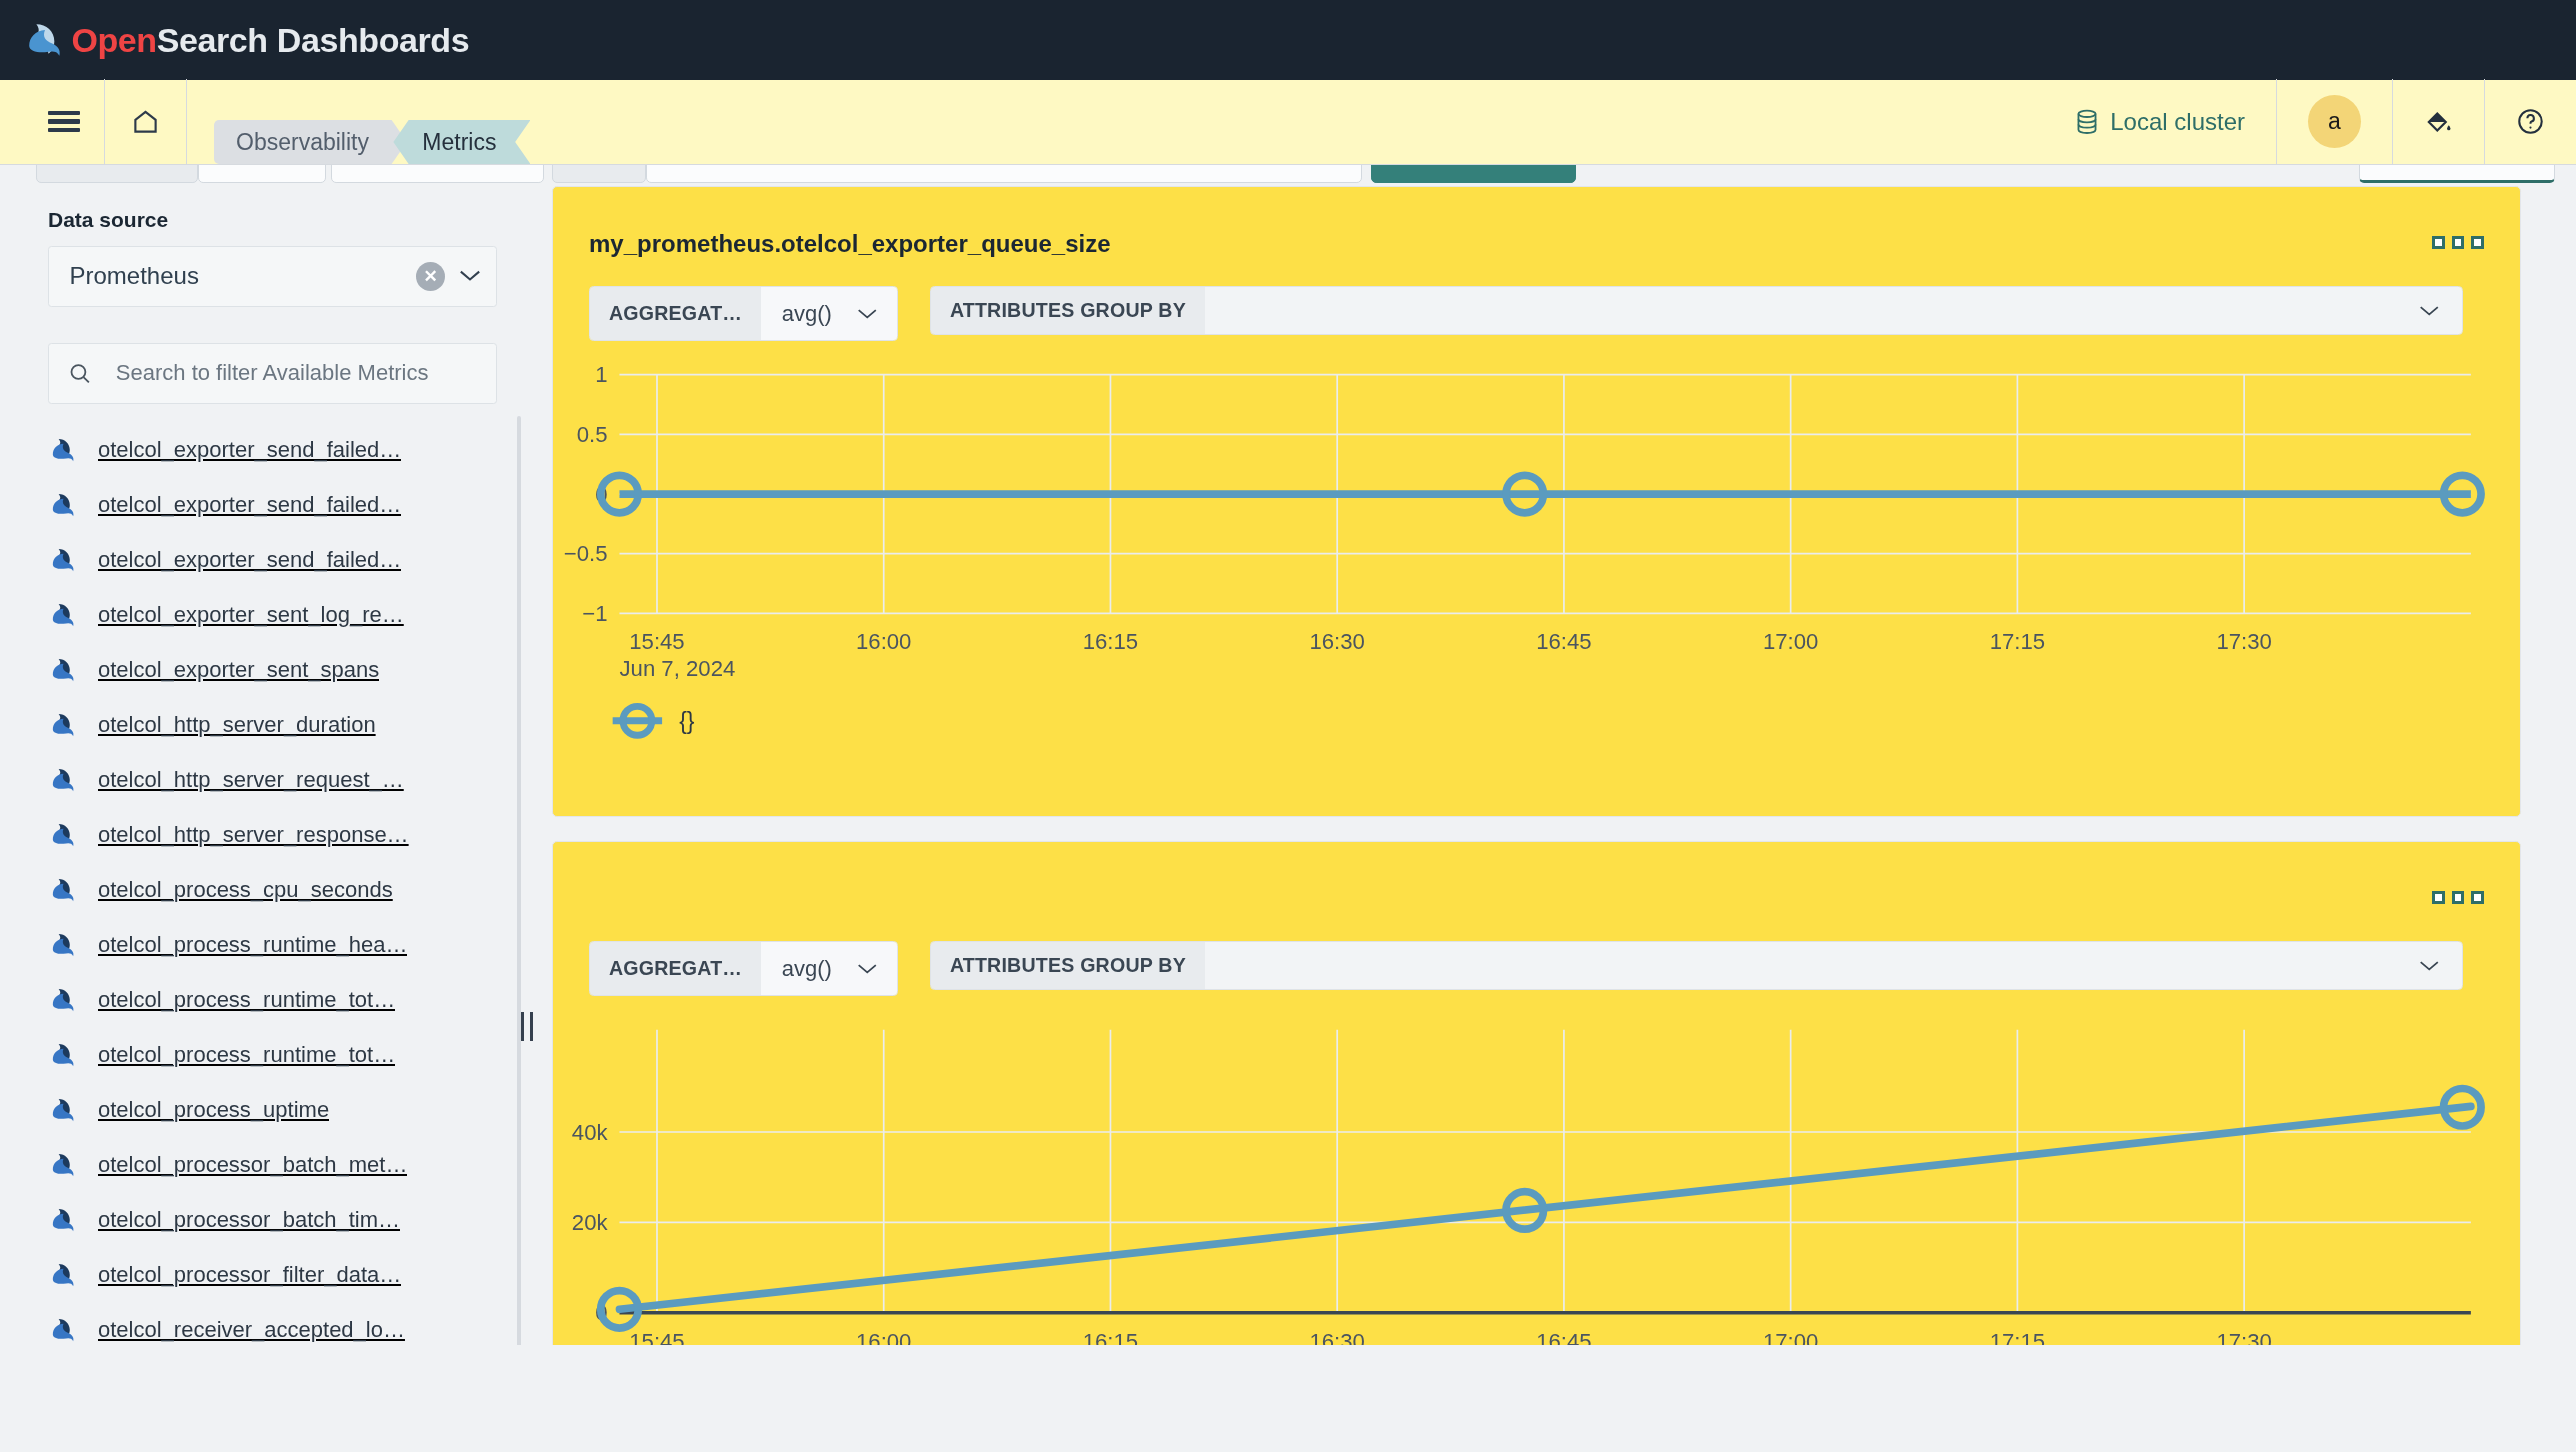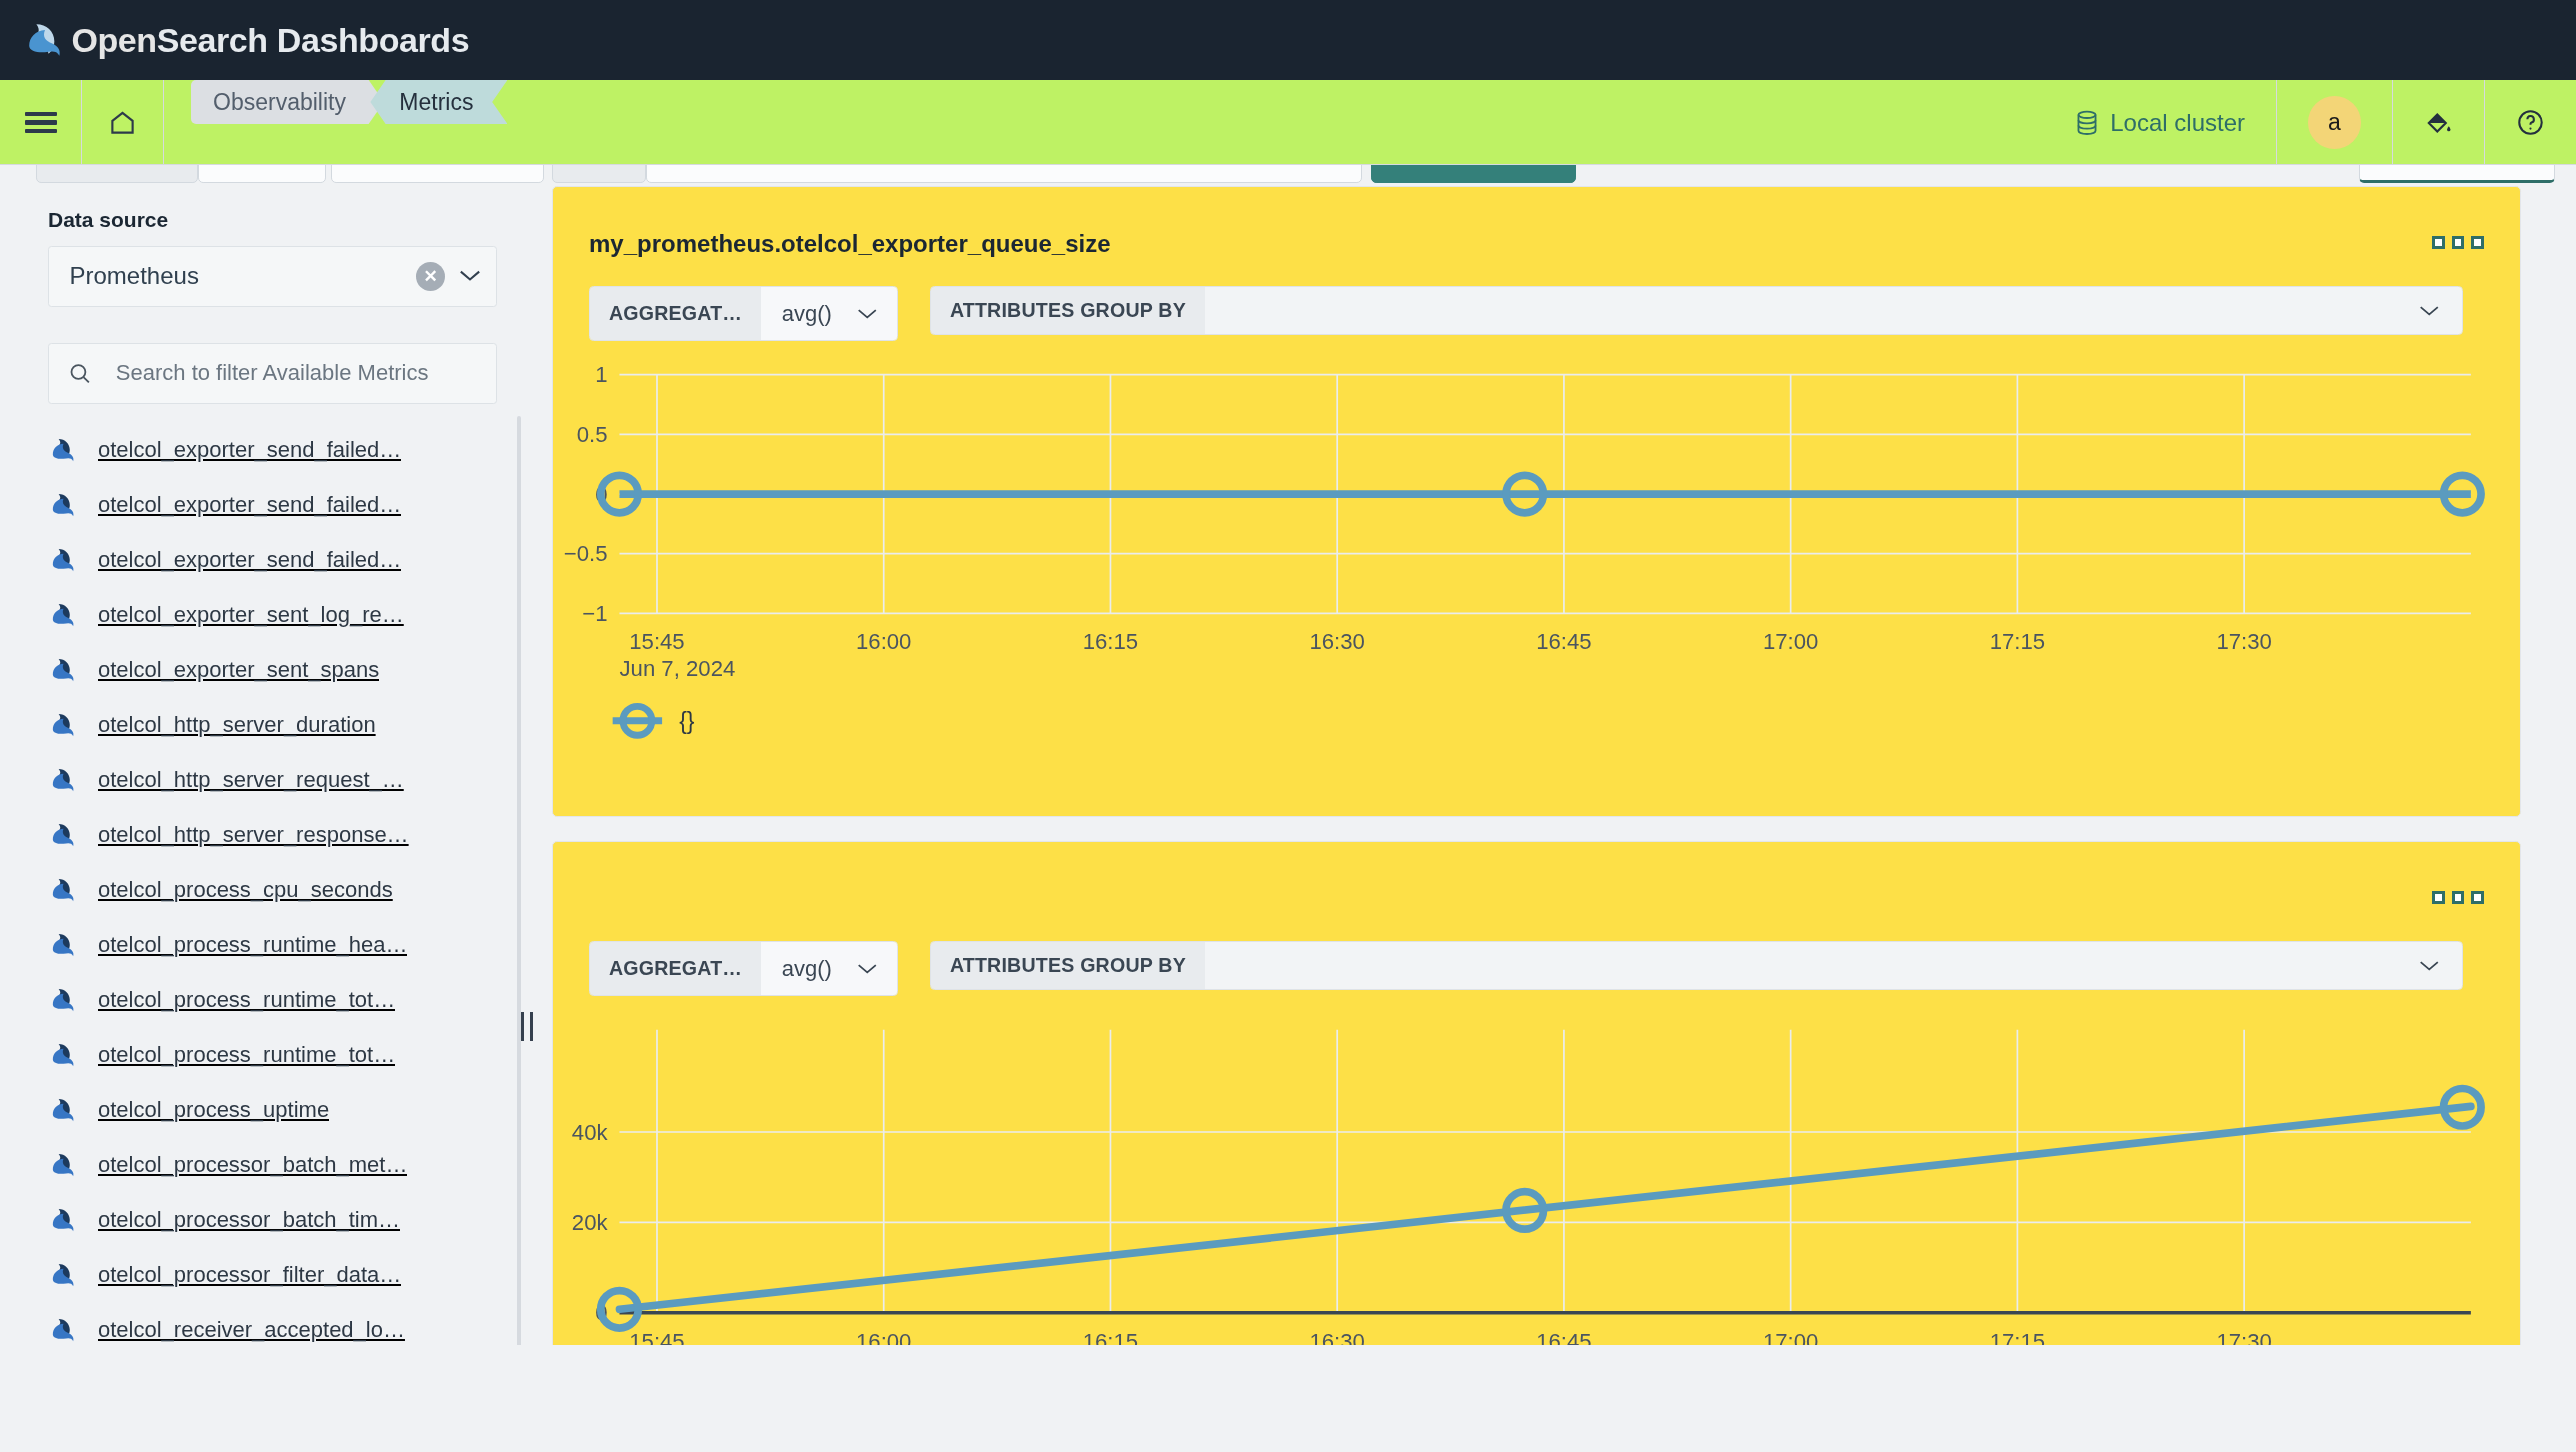--- a/index.html
+++ b/index.html
@@ -14,30 +14,31 @@
     height: 80px; width: 100%;
     background: #1A2430;
     display: flex; align-items: center;
     padding-left: 22px;
   }
   .brand-logo { width: 46px; height: 46px; flex: 0 0 auto; margin-right: 3.4px; }
   .brand-text {
     font-size: 34px; font-weight: bold; letter-spacing: -0.4px;
     white-space: nowrap;
   }
-  .brand-open { color: #e5e5e5; }
+  .brand-open { color: #ef4444; }
   .brand-rest { color: #E6EAEE; }
 
   
   .navbar {
     height: 85px; width: 100%;
-    background: #bef264;
+    background: #fef9c3;
     border-bottom: 0.9px solid #D6DADF;
-    display: flex; align-items: flex-start;
+    display: flex; align-items: flex-end;
     position: relative;
+    padding-left: 23px;
   }
   .nav-btn {
     width: 82px; height: 85px;
     display: flex; align-items: center; justify-content: center;
     border-right: 0.9px solid #D6DADF;
   }
   .nav-btn:first-child { border-left: none; }
   .hamburger { width: 32px; height: 22px; display: flex; flex-direction: column; justify-content: space-between; }
   .hamburger span { display:block; height: 4.3px; background: #2D3A4A; border-radius: 0.9px; }
   .home-ico { width: 29px; height: 27px; }

